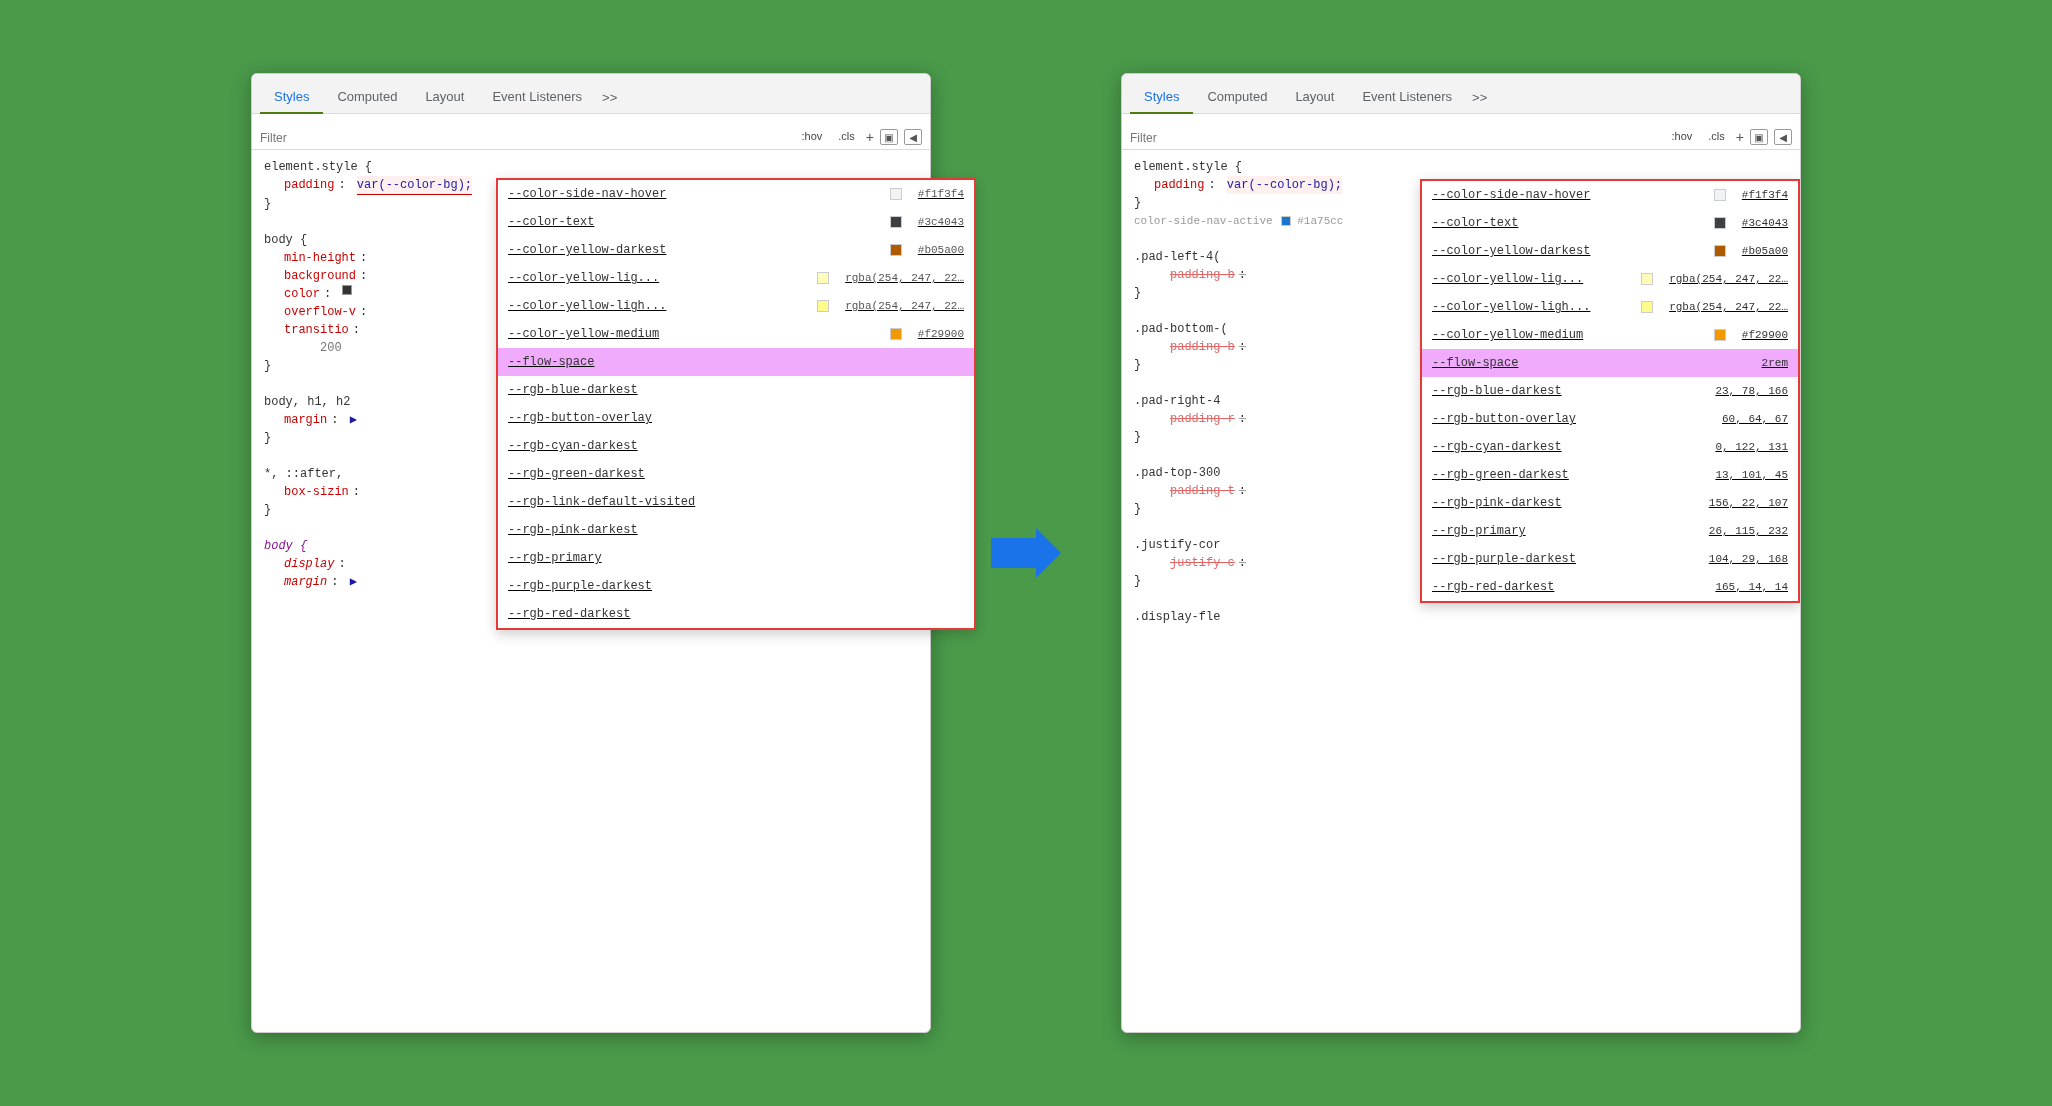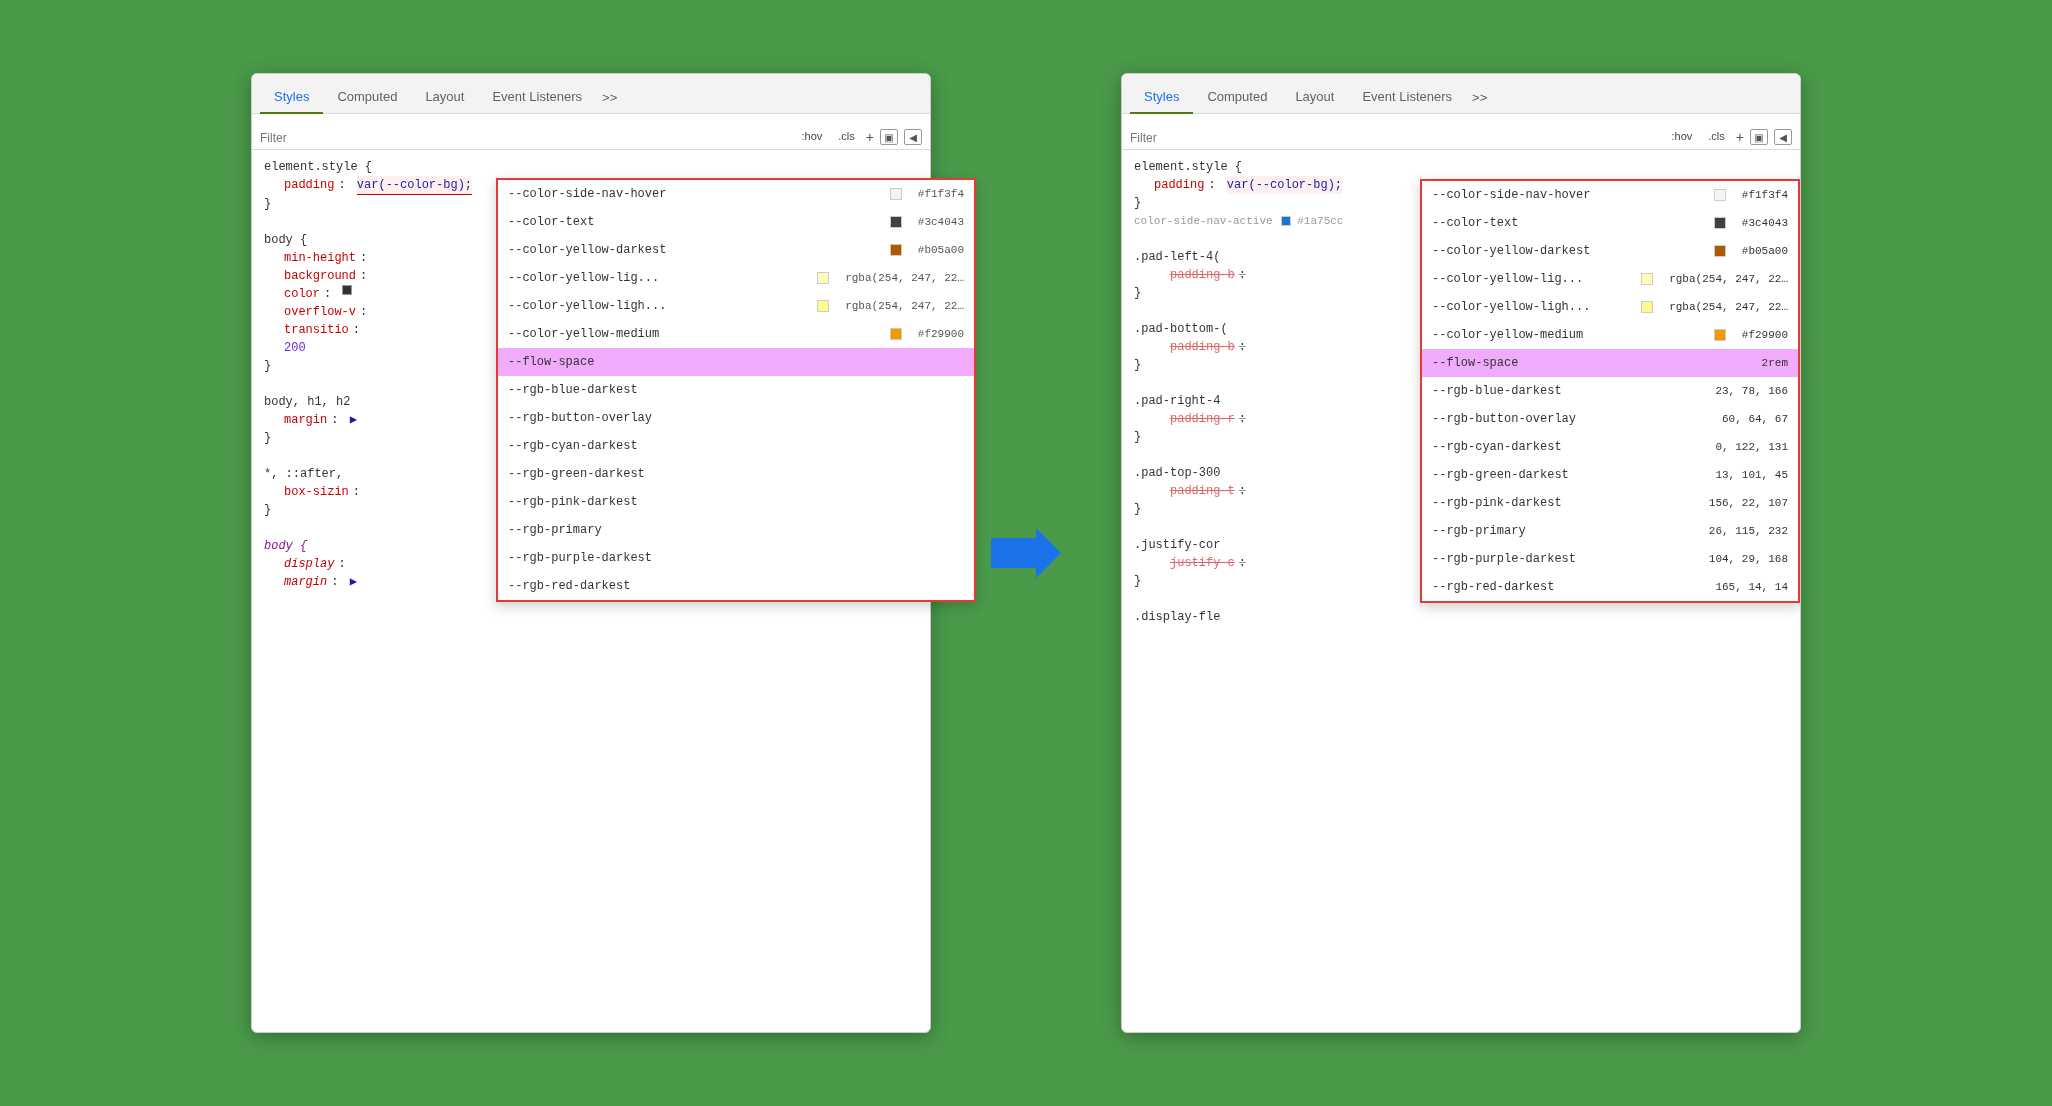--- a/index.html
+++ b/index.html
@@ -122,20 +122,21 @@
     .autocomplete-dropdown {
       position: absolute;
       left: 245px;
       top: 105px;
       width: 480px;
       background: white;
       border: 1px solid #ccc;
       box-shadow: 0 4px 12px rgba(0,0,0,0.2);
       z-index: 100;
       border: 2px solid #e53935;
+      text-decoration: underline;
     }
 
     .autocomplete-item {
       display: flex;
       align-items: center;
       justify-content: space-between;
       padding: 4px 10px;
       font-size: 12px;
       font-family: 'Courier New', monospace;
       cursor: pointer;
@@ -252,21 +253,21 @@
       </div>
       <div class="css-line css-indent">
         <span class="css-prop">overflow-v</span>
         <span class="css-punct">:</span>
       </div>
       <div class="css-line css-indent">
         <span class="css-prop">transitio</span>
         <span class="css-punct">:</span>
       </div>
       <div class="css-line css-indent">
-        <span style="color:#6d28d9;">200</span>
+        <span style="color:#737373;margin-left:36px;">200</span>
       </div>
       <div class="css-line">
           <span class="css-punct">}</span>
         </div>
       <br>
       <div class="css-line">
         <span class="css-selector normal">body, h1, h2</span>
       </div>
       <div class="css-line css-indent">
         <span class="css-prop">margin</span>
@@ -353,20 +354,23 @@
         <span class="autocomplete-left">--rgb-blue-darkest</span>
       </div>
       <div class="autocomplete-item">
         <span class="autocomplete-left">--rgb-button-overlay</span>
       </div>
       <div class="autocomplete-item">
         <span class="autocomplete-left">--rgb-cyan-darkest</span>
       </div>
       <div class="autocomplete-item">
         <span class="autocomplete-left">--rgb-green-darkest</span>
+      </div>
+      <div class="autocomplete-item">
+        <span class="autocomplete-left">--rgb-link-default-visited</span>
       </div>
       <div class="autocomplete-item">
         <span class="autocomplete-left">--rgb-pink-darkest</span>
       </div>
       <div class="autocomplete-item">
         <span class="autocomplete-left">--rgb-primary</span>
       </div>
       <div class="autocomplete-item">
         <span class="autocomplete-left">--rgb-purple-darkest</span>
       </div>

